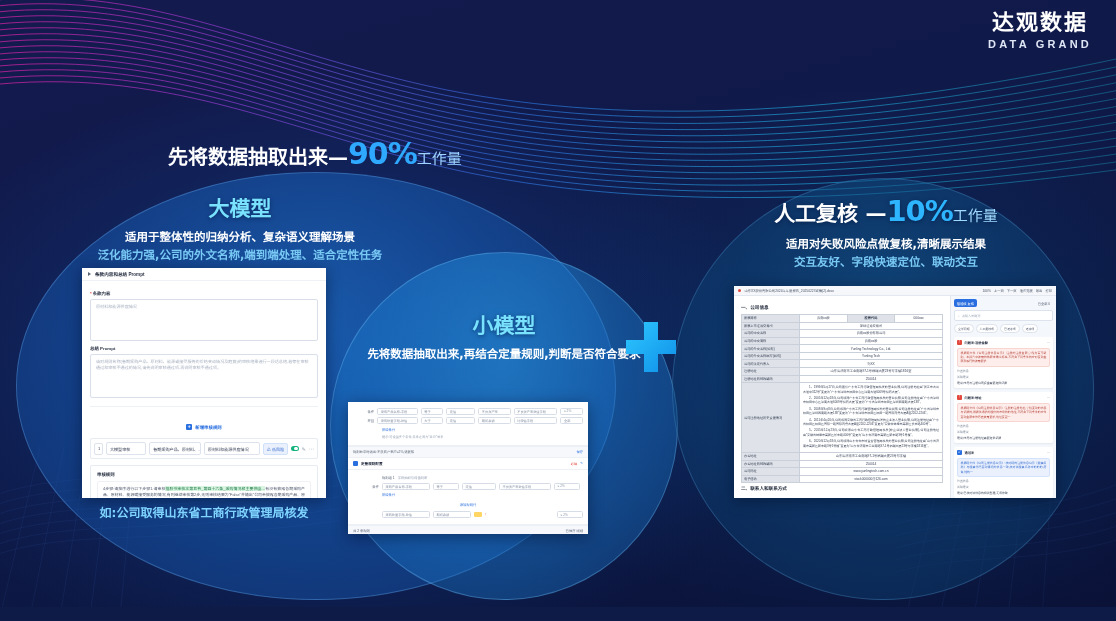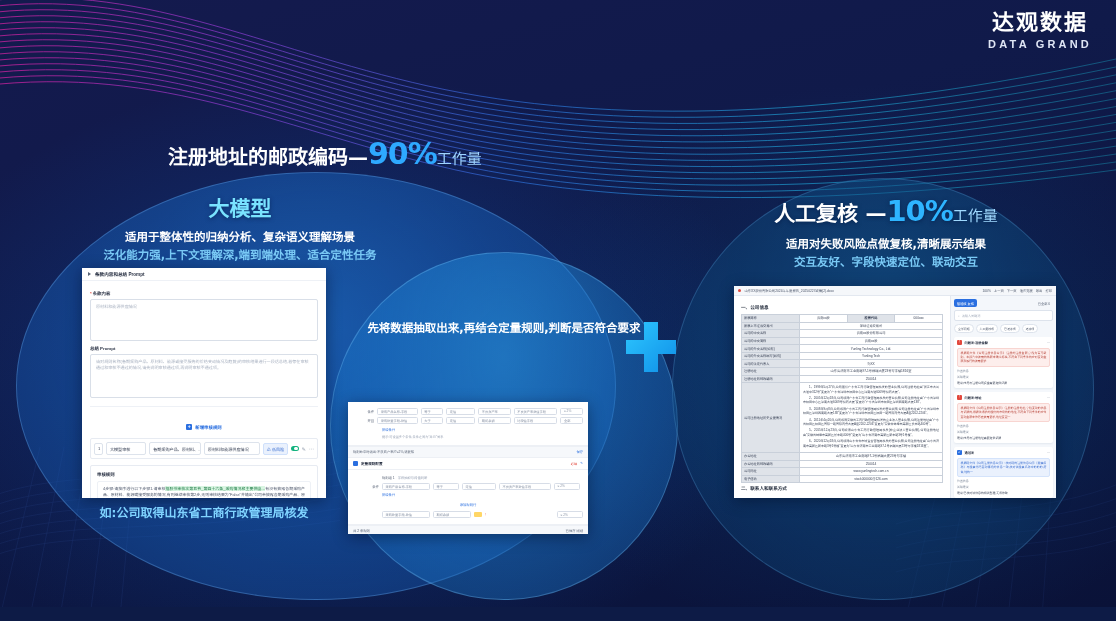--- a/index.html
+++ b/index.html
@@ -296,44 +296,45 @@
     </g>
   </svg>
 
   <div id="logo">
     <div class="cn">达观数据</div>
     <div class="en">DATA GRAND</div>
   </div>
 
 
   <div id="agent-line">
-    <span>注册地址的邮政编码—</span><span class="pct">90%</span><span class="unit">工作量</span>
+    <span>先将数据抽取出来—</span><span class="pct">90%</span><span class="unit">工作量</span>
   </div>
 
   <div class="circle" id="circle-big"></div>
   <div class="circle" id="circle-small"></div>
   <div class="circle" id="circle-manual"></div>
 
   <svg id="plus-sign" viewBox="0 0 58 58">
     <defs>
       <linearGradient id="pg" x1="0" y1="0" x2="1" y2="1">
         <stop offset="0%" stop-color="#2ec8ff"></stop>
         <stop offset="100%" stop-color="#0f8fe8"></stop>
       </linearGradient>
     </defs>
     <path d="M22,4 H36 V22 H54 V36 H36 V54 H22 V36 H4 V22 H22 Z" fill="url(#pg)"></path>
   </svg>
 
   <div class="ct-head" id="head-big">
     <div class="ct-title">大模型</div>
     <div class="ct-sub1">适用于整体性的归纳分析、复杂语义理解场景</div>
-    <div class="ct-sub2">泛化能力强,上下文理解深,端到端处理、适合定性任务</div>
+    <div class="ct-sub2">泛化能力强,公司的外文名称,端到端处理、适合定性任务</div>
   </div>
 
   <div class="ct-head" id="head-small">
+    <div class="ct-title">小模型</div>
     <div class="ct-sub1">先将数据抽取出来,再结合定量规则,判断是否符合要求</div>
   </div>
 
   <div class="ct-head" id="head-manual">
     <div class="ct-title">
       <span>人工复核 —</span><span class="pct">10%</span><span class="unit">工作量</span>
     </div>
     <div class="ct-sub1">适用对失败风险点做复核,清晰展示结果</div>
     <div class="ct-sub2">交互友好、字段快速定位、联动交互</div>
   </div>

